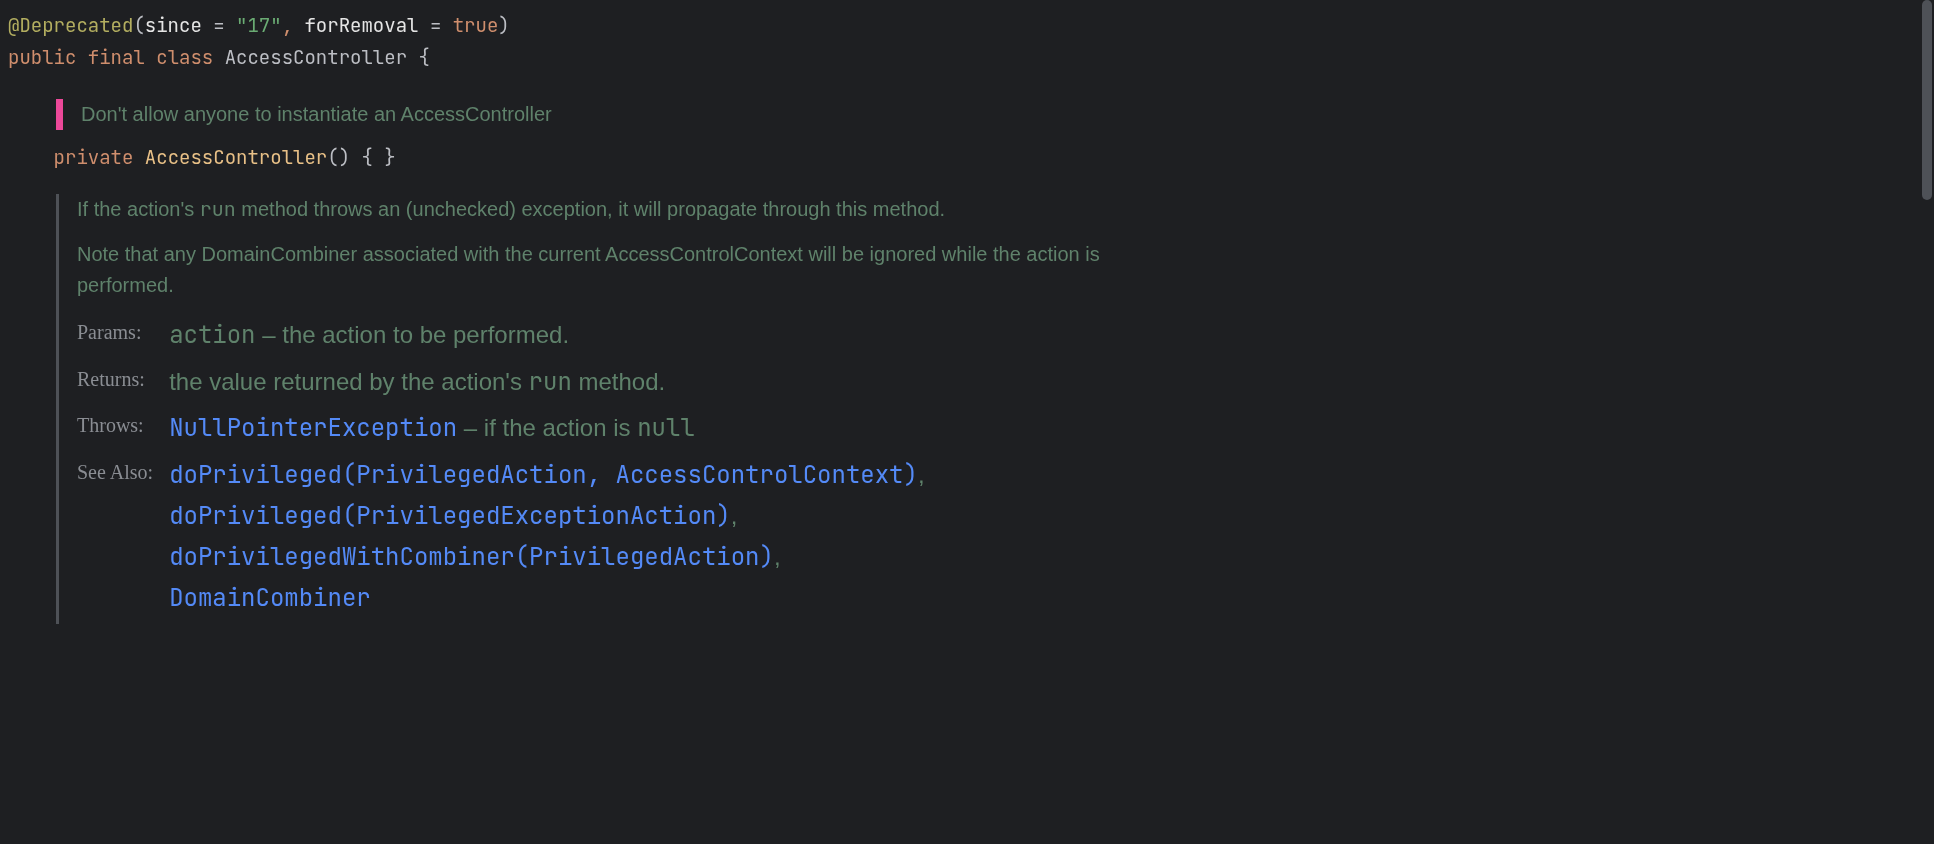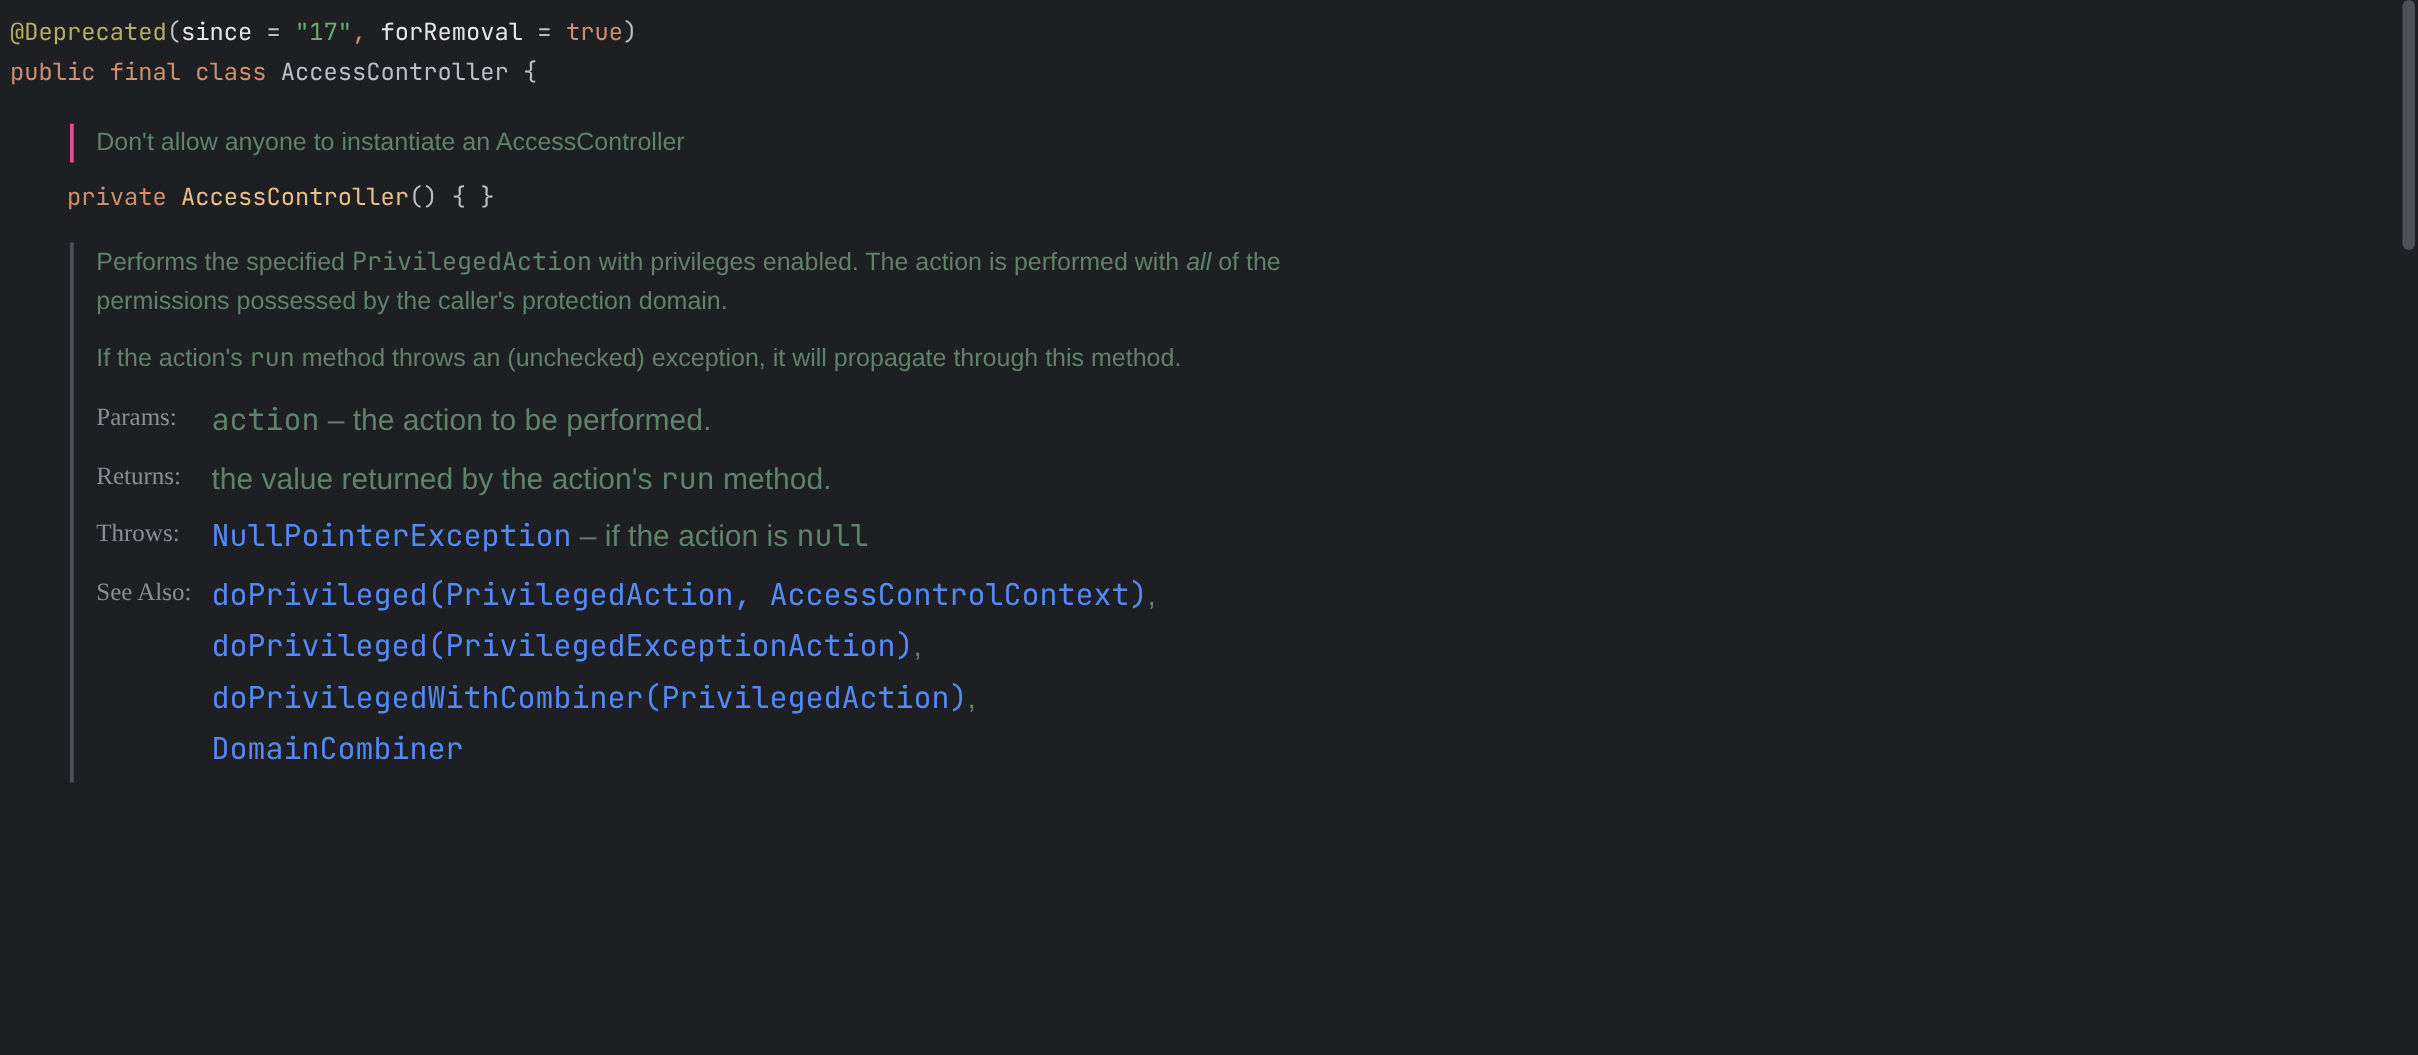--- a/index.html
+++ b/index.html
@@ -24,21 +24,21 @@
   .doc-block {
     margin-left: 56px;
     border-left: 3px solid #4e5157;
     padding-left: 18px;
     margin-top: 20px;
     margin-bottom: 12px;
     max-width: 1060px;
   }
   .doc-block-small {
     margin-left: 56px;
-    border-left: 3px solid #ec4899;
+    border-left: 7px solid #ec4899;
     padding-left: 18px;
     margin-top: 24px;
     margin-bottom: 12px;
   }
   .doc-text {
     color: #5f826b;
     font-family: -apple-system, BlinkMacSystemFont, 'Segoe UI', Arial, sans-serif;
     font-size: 20px;
     line-height: 1.55;
     margin-bottom: 14px;
@@ -117,24 +117,24 @@
 
   <div class="code-line"><span class="kw-modifier">public</span> <span class="kw-modifier">final</span> <span class="kw-class">class</span> <span class="class-name">AccessController</span> <span class="brace">{</span></div>
 
   <div class="doc-block-small">
     <div class="doc-text">Don't allow anyone to instantiate an AccessController</div>
   </div>
 
   <div class="code-line">    <span class="kw-modifier">private</span> <span class="method-name">AccessController</span><span class="paren">()</span> <span class="brace">{ }</span></div>
 
   <div class="doc-block">
-    <div class="doc-text"><span>Performs the specified </span><span class="doc-code">PrivilegedAction</span><span> with privileges enabled. The action is performed with </span><span class="doc-italic">all</span><span> of the permissions possessed by the caller's protection domain.</span></div>
 
     <div class="doc-text"><span>If the action's </span><span class="doc-code">run</span><span> method throws an (unchecked) exception, it will propagate through this method.</span></div>
 
+    <div class="doc-text">Note that any DomainCombiner associated with the current AccessControlContext will be ignored while the action is performed.</div>
 
     <div class="tag-table">
       <div class="tag-row">
         <div class="tag-label">Params:</div>
         <div class="tag-value"><span class="doc-code">action</span><span> – the action to be performed.</span></div>
       </div>
       <div class="tag-row">
         <div class="tag-label">Returns:</div>
         <div class="tag-value"><span>the value returned by the action's </span><span class="doc-code">run</span><span> method.</span></div>
       </div>

